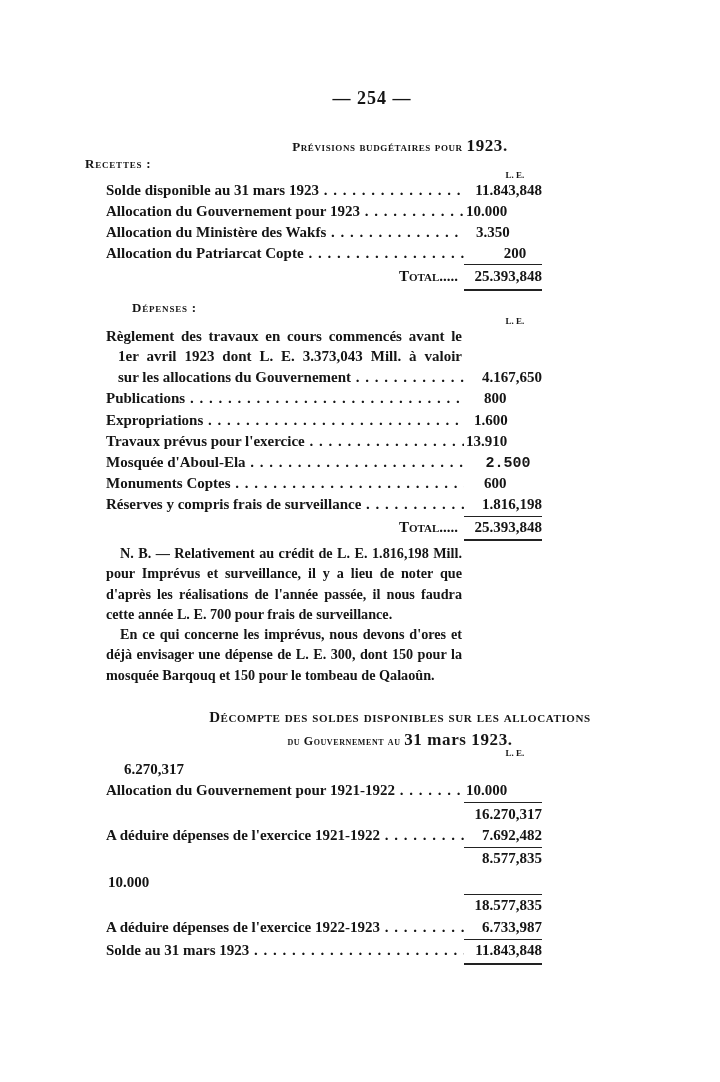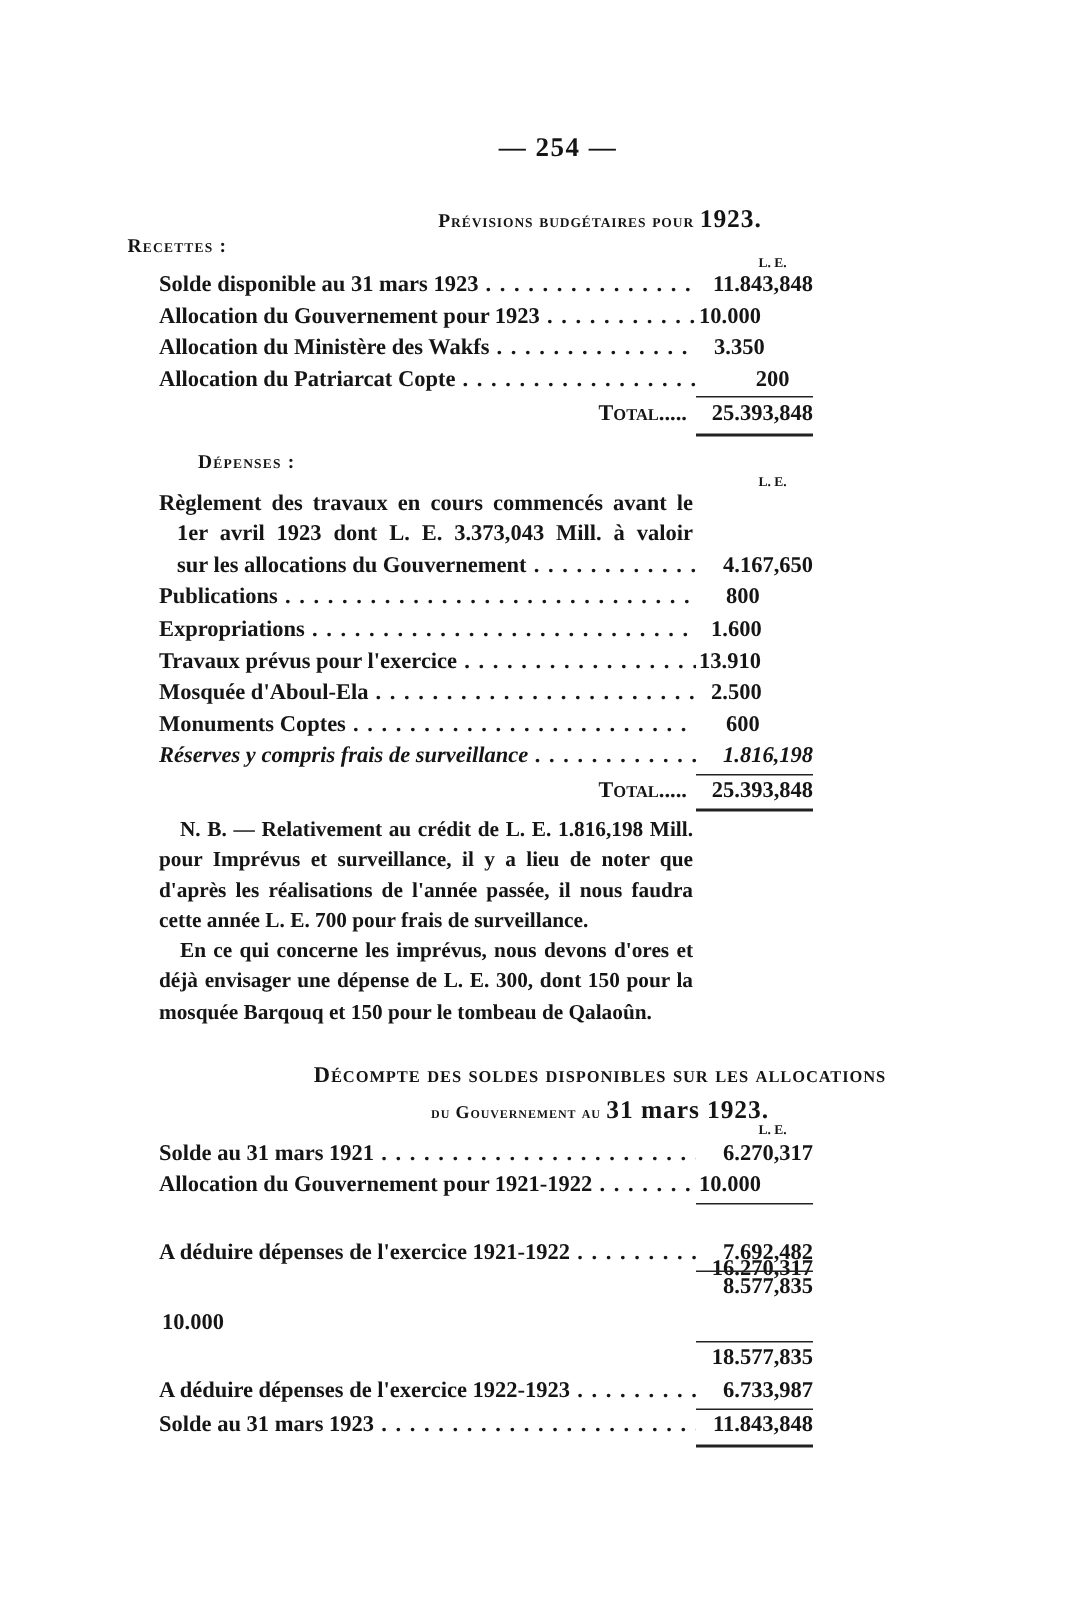--- a/index.html
+++ b/index.html
@@ -105,27 +105,27 @@
 <div class="row" style="top:410px; left:106px; width:436px;">
   <span class="label dots">Expropriations</span>
   <span class="value" style="text-align:left; padding-left:10px; width:68px;">1.600</span>
 </div>
 <div class="row" style="top:431px; left:106px; width:436px;">
   <span class="label dots">Travaux prévus pour l'exercice</span>
   <span class="value" style="text-align:left; padding-left:2px; width:76px;">13.910</span>
 </div>
 <div class="row" style="top:452px; left:106px; width:436px;">
   <span class="label dots">Mosquée d'Aboul-Ela</span>
-  <span class="value" style="text-align:left; padding-left:10px; width:68px;">2.500</span>
+  <span class="value" style="text-align:center; padding-left:10px; width:68px;font-family:Liberation Mono, monospace;">2.500</span>
 </div>
 <div class="row" style="top:473px; left:106px; width:436px;">
   <span class="label dots">Monuments Coptes</span>
   <span class="value" style="text-align:left; padding-left:20px; width:58px;">600</span>
 </div>
-<div class="row" style="top:494px; left:106px; width:436px;font-style:italic;">
+<div class="row" style="top:494px; left:106px; width:436px;">
   <span class="label dots">Réserves y compris frais de surveillance</span>
   <span class="value">1.816,198</span>
 </div>
 <div class="rule" style="top:516px;"></div>
 <div class="row total-row" style="top:517px; left:106px; width:436px;">
   <span class="label">Total.....</span>
   <span class="value">25.393,848</span>
 </div>
 <div class="rule double" style="top:539px;"></div>
 
@@ -134,29 +134,28 @@
   <p>En ce qui concerne les imprévus, nous devons d'ores et déjà envisager une dépense de L. E. 300, dont 150 pour la mosquée Barqouq et 150 pour le tombeau de Qalaoûn.</p>
 </div>
 
 <div class="title" style="top:709px; font-size:15px;">Décompte des soldes disponibles sur les allocations</div>
 <div class="title" style="top:730px; font-size:12px;">
   <span>du Gouvernement au </span><span class="yr">31 mars 1923.</span>
 </div>
 <div class="unit" style="top:748px;">L. E.</div>
 
 <div class="row" style="top:759px; left:106px; width:436px;">
-  <span class="label dots">Solde au 31 mars 1921</span>
   <span class="value">6.270,317</span>
 </div>
 <div class="row" style="top:780px; left:106px; width:436px;">
   <span class="label dots">Allocation du Gouvernement pour 1921-1922</span>
   <span class="value" style="text-align:left; padding-left:2px; width:76px;">10.000</span>
 </div>
 <div class="rule" style="top:802px;"></div>
-<div class="row" style="top:836px; left:106px; width:436px;">
+<div class="row" style="top:804px; left:106px; width:436px;">
   <span class="label"></span>
   <span class="value">16.270,317</span>
 </div>
 <div class="row" style="top:825px; left:106px; width:436px;">
   <span class="label dots">A déduire dépenses de l'exercice 1921-1922</span>
   <span class="value">7.692,482</span>
 </div>
 <div class="rule" style="top:847px;"></div>
 <div class="row" style="top:848px; left:106px; width:436px;">
   <span class="label"></span>

